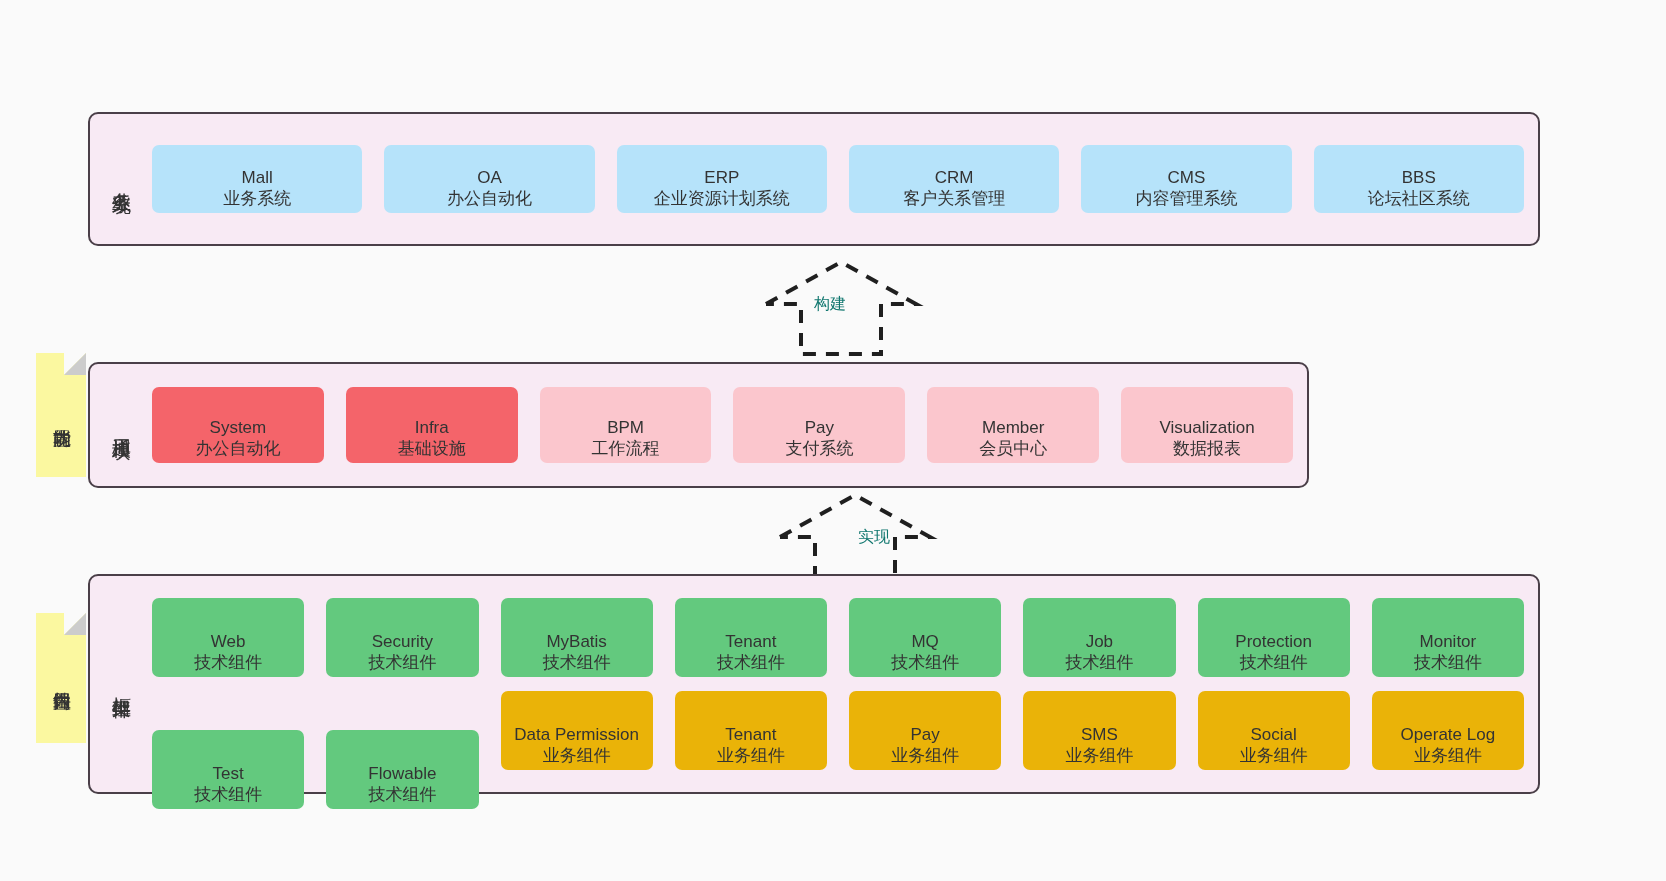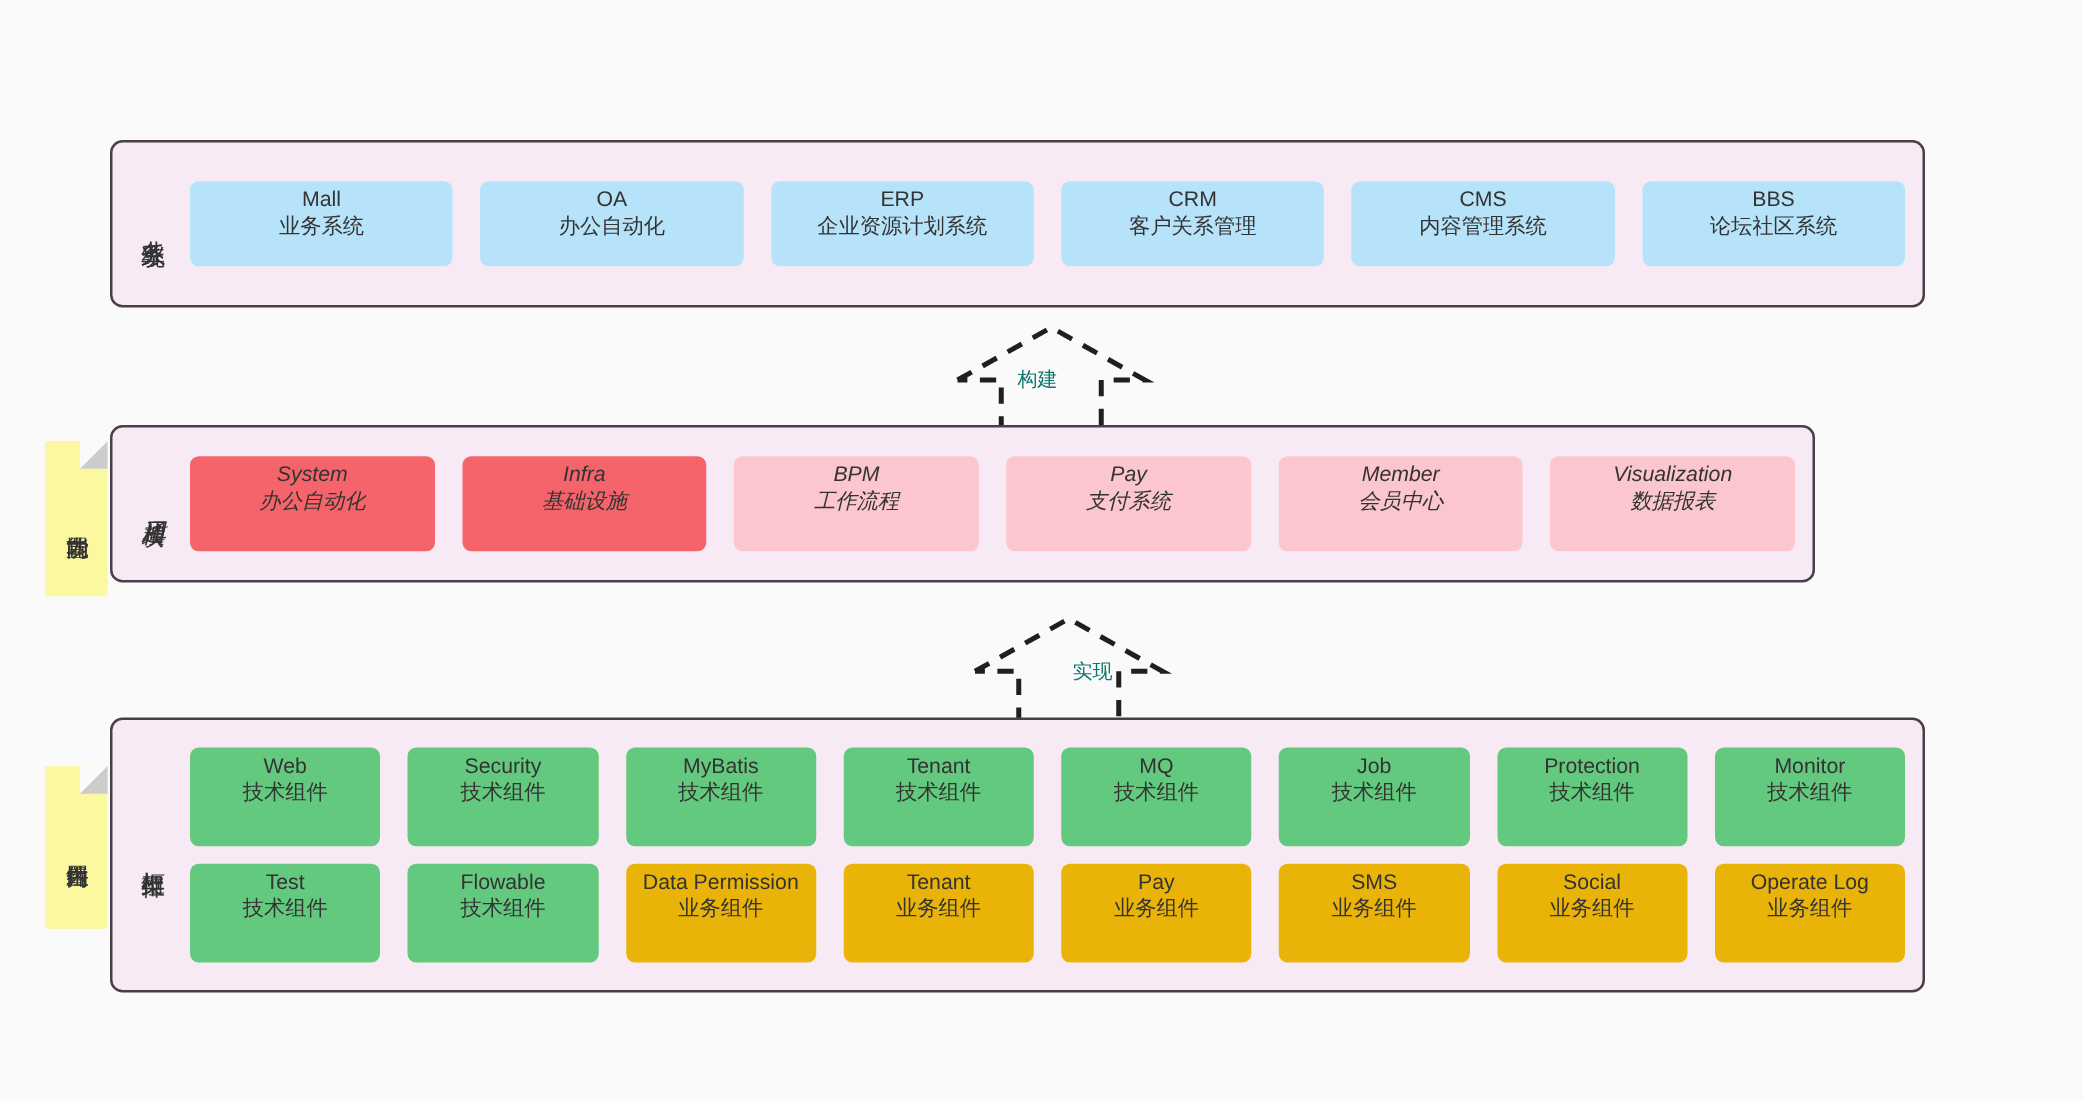--- a/index.html
+++ b/index.html
@@ -59,43 +59,43 @@
   .row {
     display: flex;
     gap: 22px;
   }
   .cell {
     flex: 1 1 0;
     border-radius: 7px;
     display: flex;
     flex-direction: column;
     align-items: center;
-    justify-content: flex-start;
+    justify-content: flex-end;
     text-align: center;
     font-size: 17px;
     line-height: 1.25;
     color: #333333;
     padding: 4px 6px;
     box-sizing: border-box;
   }
   .cell .en { display: block; }
   .cell .cn { display: block; }
 
   
   .c-blue        { background: #b6e3fa; }
   .c-red         { background: #f4646a; }
   .c-pink        { background: #fbc6cd; }
-  .c-green       { background: #63c97e; }
+  .c-green       { background: #63c97e; margin-top: 39px; }
   .c-green-light { background: #eab308; }
 
   
   #layer-business  { left: 88px;  top: 112px; width: 1452px; height: 134px; }
   #layer-business .cell { height: 68px; }
 
-  #layer-modules   { left: 88px;  top: 340px; width: 1364px; height: 126px; font-style: italic; }
+  #layer-modules   { left: 88px;  top: 362px; width: 1221px; height: 126px; }
   #layer-modules .cell { height: 76px; }
 
   #layer-framework { left: 88px;  top: 574px; width: 1452px; height: 220px; }
   #layer-framework .cell { height: 79px; }
 
   
   .note {
     position: absolute;
     background: #fbf8a0;
     width: 50px;

